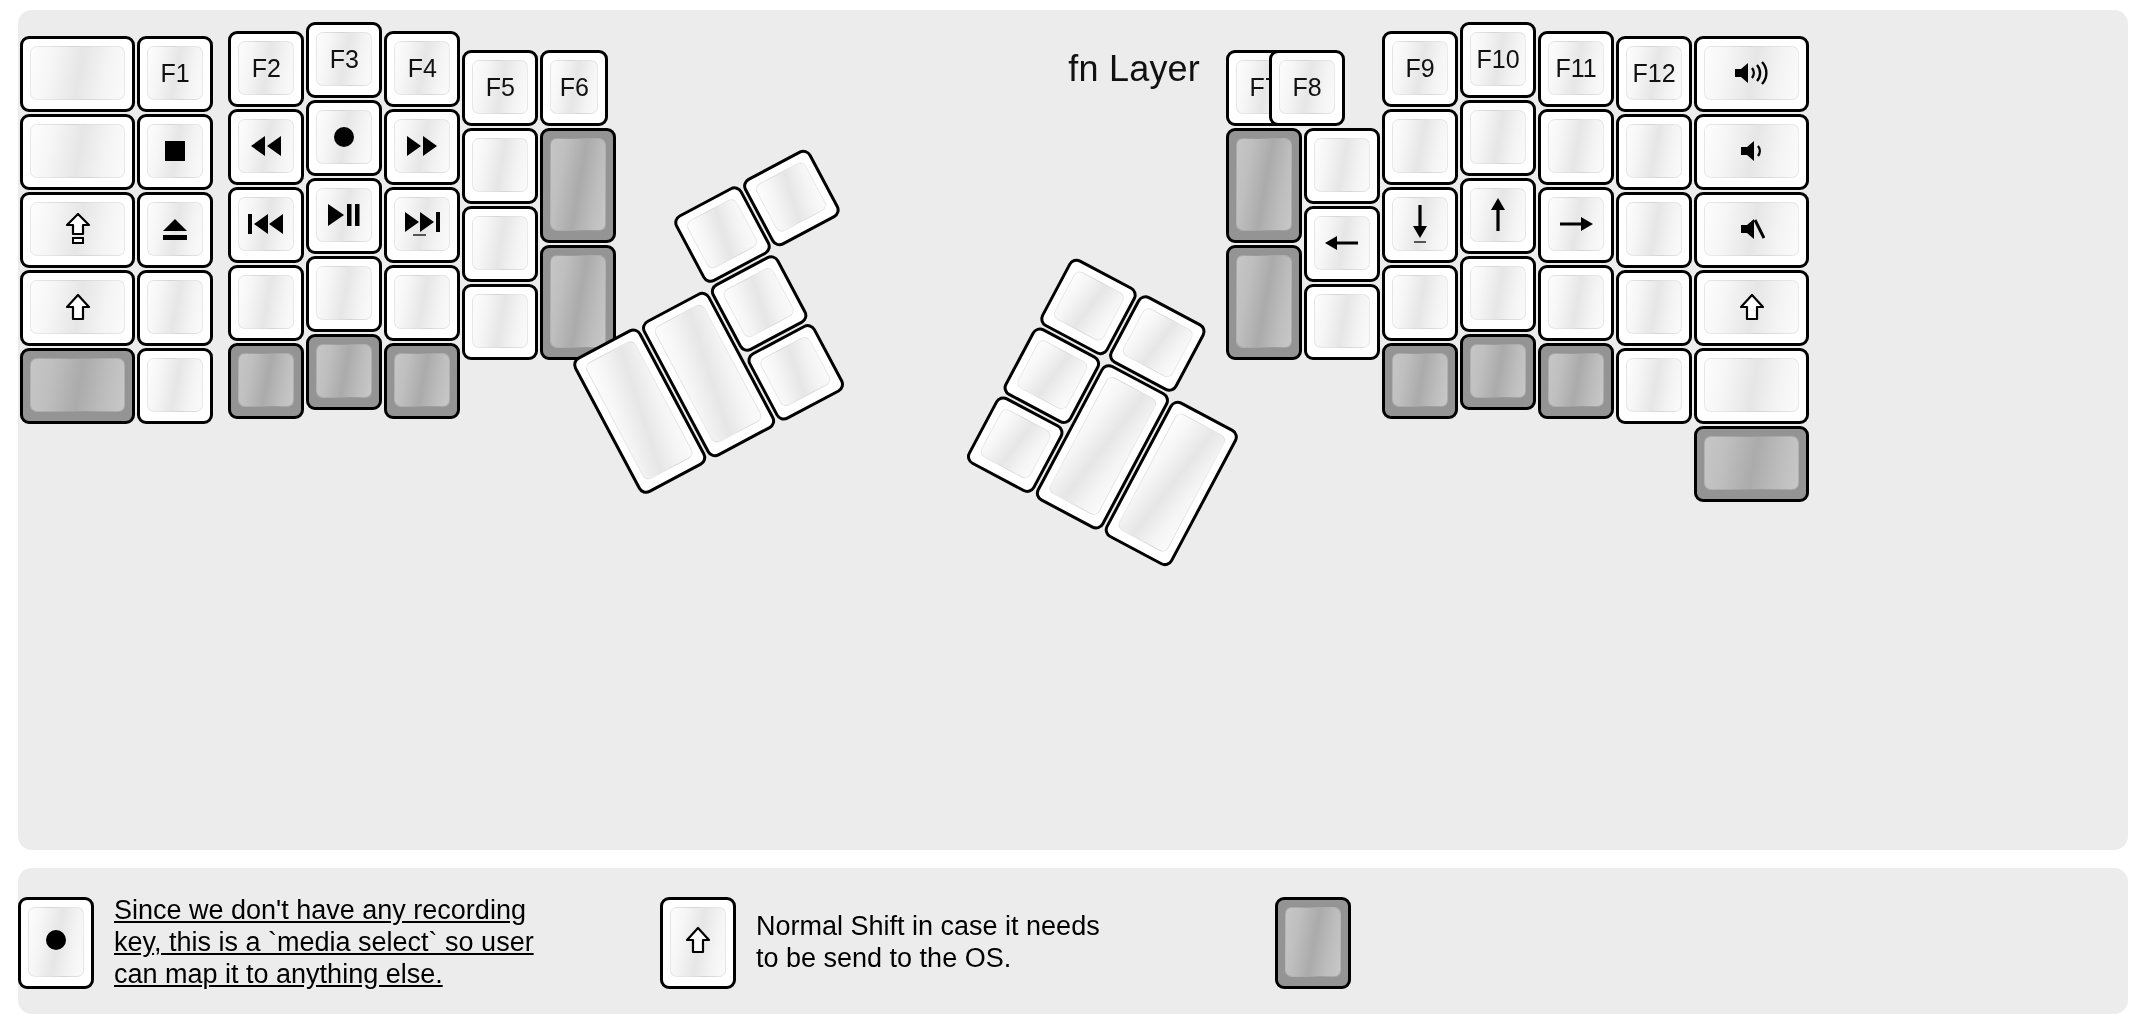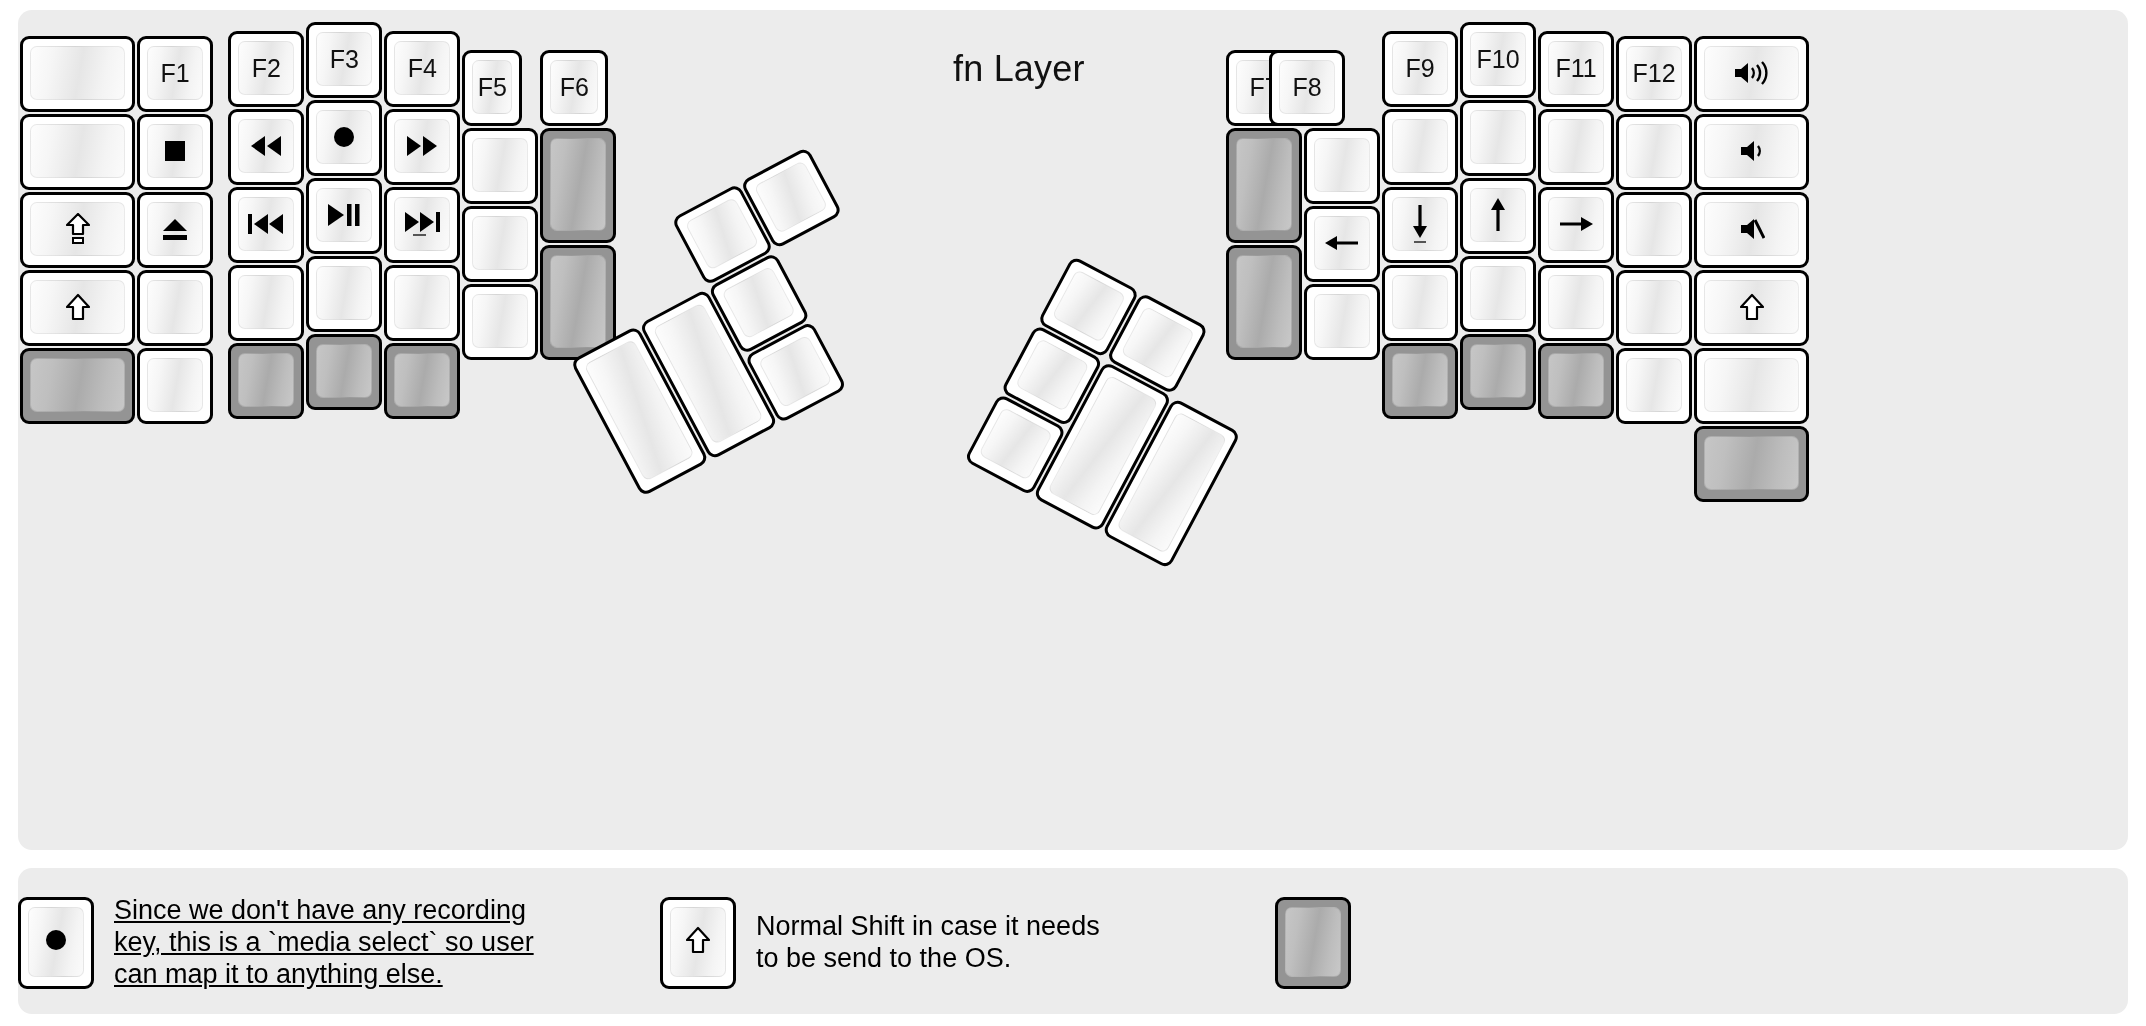--- a/index.html
+++ b/index.html
@@ -3,22 +3,22 @@
 <meta charset="utf-8">
 <style>
   html,body{margin:0;padding:0;background:#ffffff;}
   body{font-family:"Liberation Sans",sans-serif;}
   #stage{position:relative;width:2146px;height:1026px;overflow:hidden;background:#ffffff;}
 
   .panel{position:absolute;background:#ececec;border-radius:14px;}
   #board-panel{left:18px;top:10px;width:2110px;height:840px;}
   #legend-panel{left:18px;top:868px;width:2110px;height:146px;}
 
-  #title{position:absolute;left:920px;top:48px;width:280px;text-align:left;
-         font-size:36px;color:#111;letter-spacing:.2px;white-space:nowrap;margin-left:33px;}
+  #title{position:absolute;left:920px;top:48px;width:280px;text-align:right;
+         font-size:36px;color:#111;letter-spacing:.2px;white-space:nowrap;}
 
   
   .key{position:absolute;box-sizing:border-box;border:3px solid #000;border-radius:9px;
        background:#ffffff;}
   .key .top{position:absolute;left:7px;top:7px;right:7px;bottom:9px;border-radius:7px;
             border:1px solid rgba(0,0,0,.07);
             background:linear-gradient(100deg,#fdfdfd 0%,#f6f6f6 22%,#e6e6e6 52%,#f4f4f4 78%,#fbfbfb 100%);
             display:flex;align-items:center;justify-content:center;overflow:hidden;}
   .key.trans{background:#949494;border-color:#000;}
   .key.trans .top{border:1px solid rgba(0,0,0,.10);
@@ -200,21 +200,21 @@
             </svg>
           </span>
         </div>
       </div>
       <div class="key" style="left: 384.26px; top: 265.36px; width: 76px; height: 76px;">
         <div class="top"></div>
       </div>
       <div class="key trans" style="left: 384.26px; top: 343.36px; width: 76px; height: 76px;">
         <div class="top"></div>
       </div>
-      <div class="key" style="left: 462.26px; top: 50.08px; width: 60px; height: 76px;">
+      <div class="key" style="left: 462.26px; top: 50.08px; width: 76px; height: 76px;">
         <div class="top">
           <span class="lbl">F5</span>
         </div>
       </div>
       <div class="key" style="left: 462.26px; top: 128.08px; width: 76px; height: 76px;">
         <div class="top"></div>
       </div>
       <div class="key" style="left: 462.26px; top: 206.08px; width: 76px; height: 76px;">
         <div class="top"></div>
       </div>

